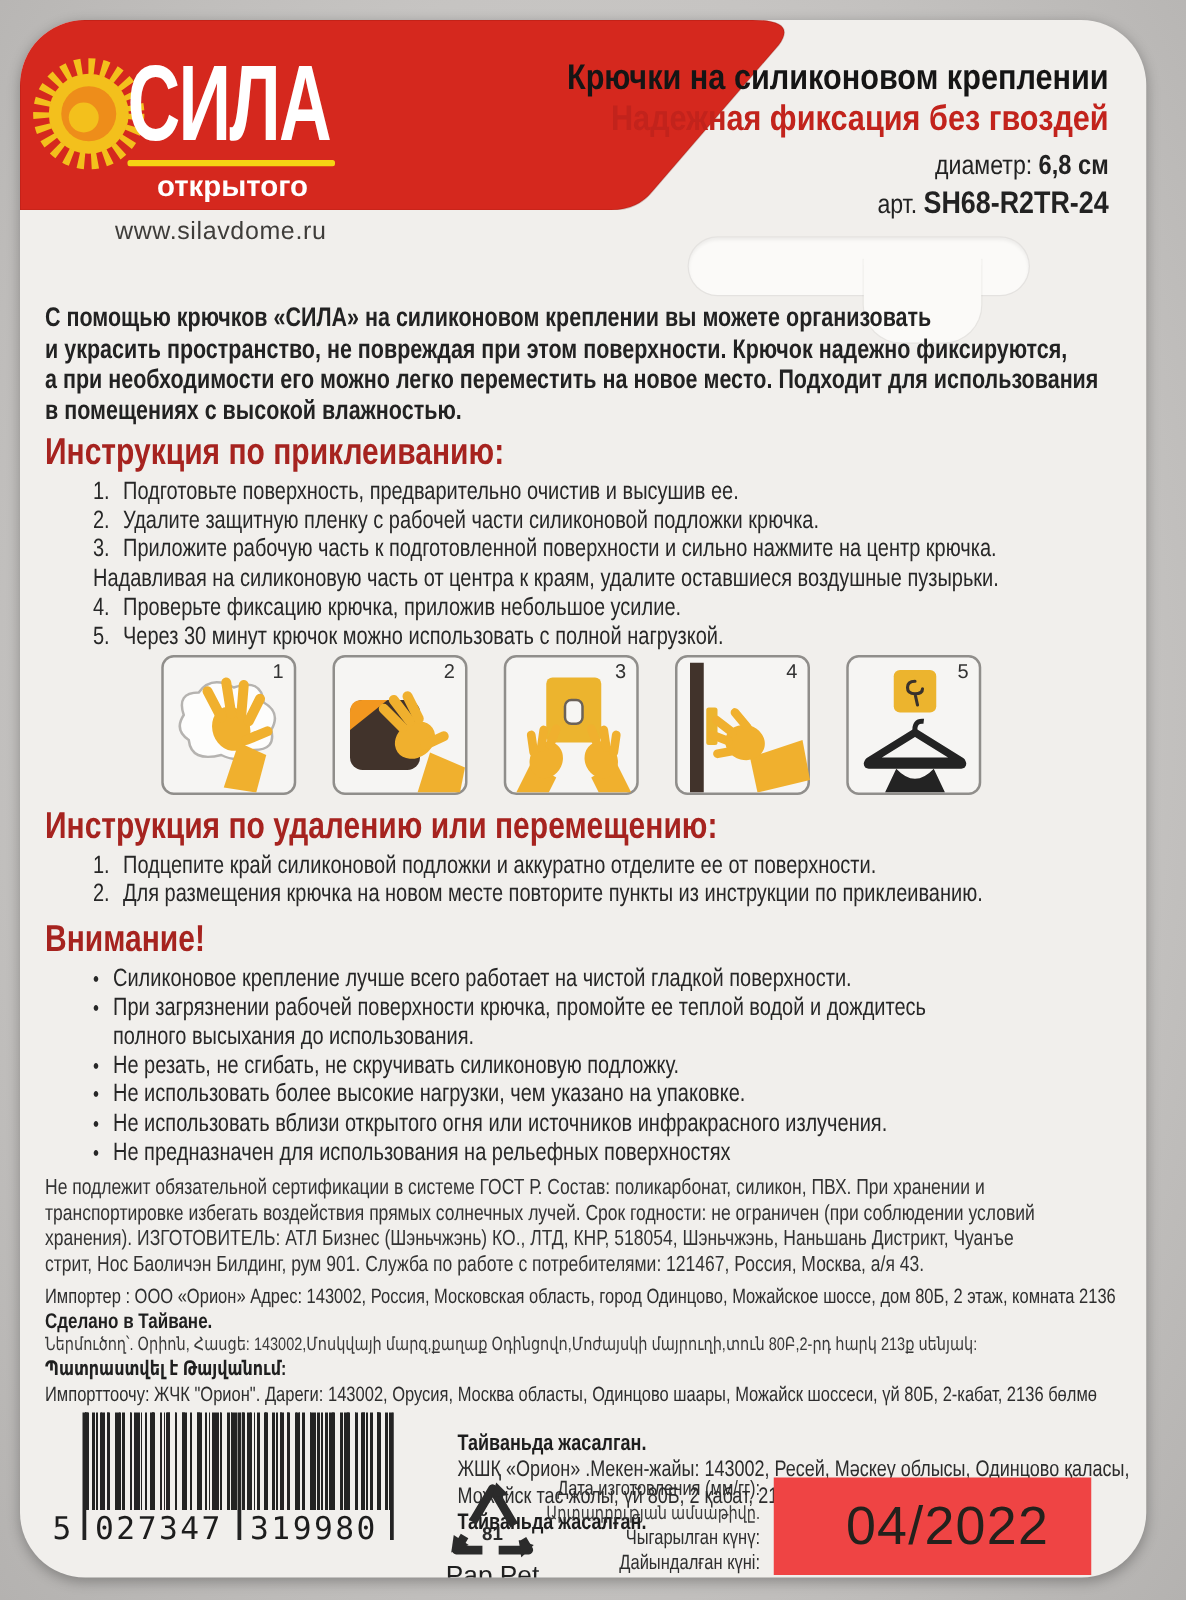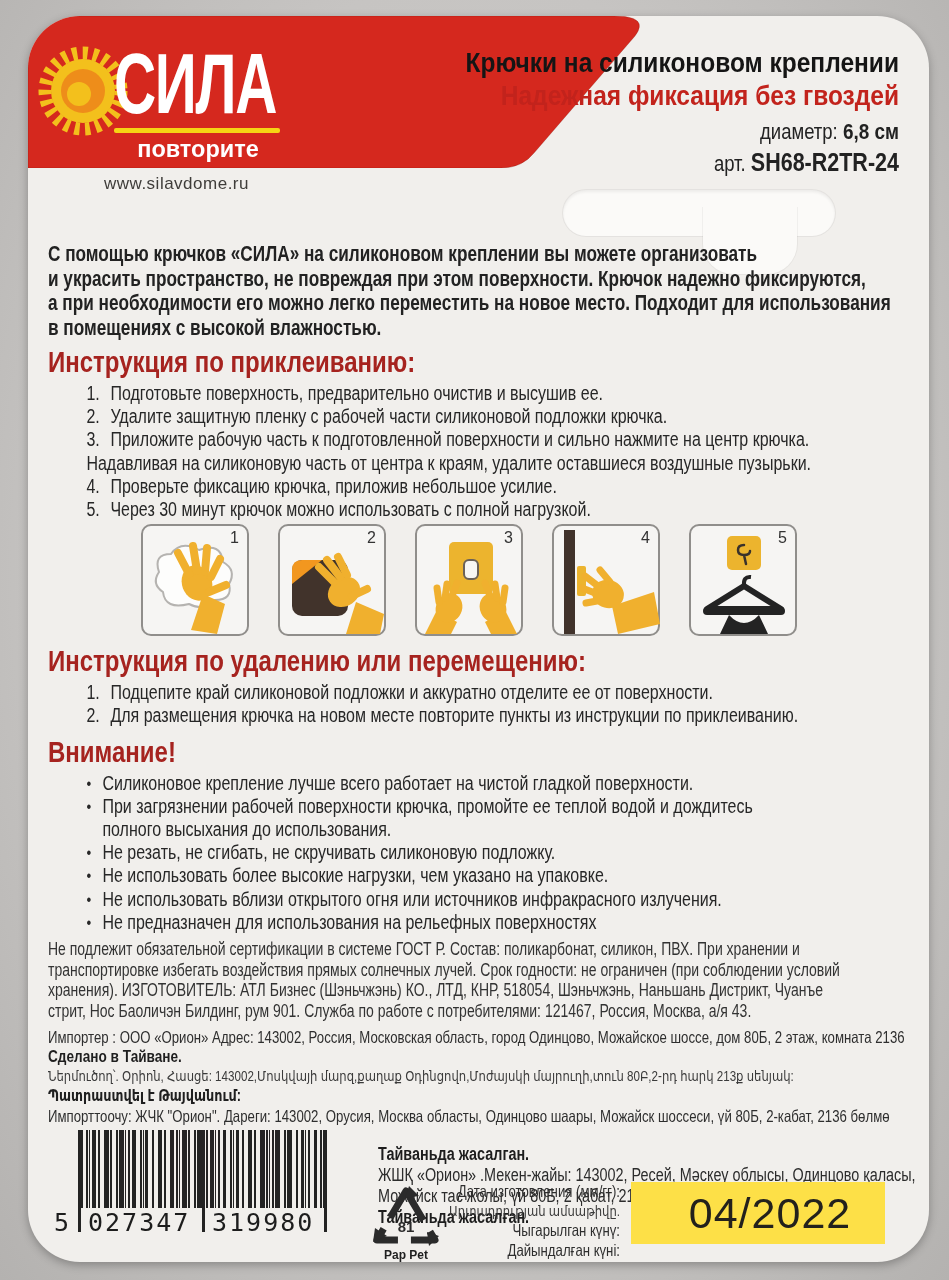--- a/index.html
+++ b/index.html
@@ -3,34 +3,34 @@
 <meta charset="utf-8">
 <style>
   * { margin:0; padding:0; box-sizing:border-box; }
   html,body { width:949px; height:1280px; }
   body {
     font-family:"Liberation Sans","DejaVu Sans",sans-serif;
     background: radial-gradient(ellipse at 50% 45%, #d2d0ce 0%, #c6c4c2 60%, #b4b2b0 100%);
     position:relative; overflow:hidden; color:#2a2a2a;
   }
   .card {
-    position:absolute; left:28px; top:16px; width:901px; height:1246px;
+    position:absolute; left:16px; top:16px; width:901px; height:1246px;
     background:#f1efec; border-radius:52px; overflow:hidden;
     box-shadow:0 3px 10px rgba(0,0,0,.28);
   }
   
   .badge-svg { position:absolute; left:0; top:0; }
   .sun { position:absolute; left:0px; top:20px; }
   .brand {
     position:absolute; left:86px; top:24px; line-height:86px; font-size:86px; font-weight:800;
     color:#fff; letter-spacing:-2px; transform:scaleX(.68); transform-origin:0 0; white-space:nowrap;
   }
   .brand-underline { position:absolute; left:86px; top:112px; width:166px; height:5px; background:#f6d414; border-radius:2px; }
   .tagline { position:absolute; left:88px; top:120px; width:164px; text-align:center; font-size:23.5px; font-weight:700; color:#fff; }
-  .www { position:absolute; left:76px; top:158px; font-size:17px; color:#3f3d3a; letter-spacing:.5px; }
+  .www { position:absolute; left:76px; top:158px; font-size:20px; color:#3f3d3a; letter-spacing:.5px; }
   
   .hdr { position:absolute; right:30px; top:30px; text-align:right; transform:scaleX(.86); transform-origin:100% 0; white-space:nowrap; }
   .hdr-title { font-size:28.5px; font-weight:700; color:#151515; line-height:33px; }
   .hdr-sub   { font-size:28.5px; font-weight:700; color:#c2231c; line-height:33px; }
   .hdr-dia   { font-size:21.5px; color:#222; line-height:30px; margin-top:5px; }
   .hdr-dia b { font-size:22px; }
   .hdr-art   { font-size:21.5px; color:#222; line-height:30px; }
   .hdr-art b { font-size:25px; }
   
   .slot { position:absolute; left:535px; top:174px; width:272px; height:46px; border-radius:23px;
@@ -73,45 +73,45 @@
       repeating-linear-gradient(90deg,#232323 0 3px,transparent 3px 13px);
   }
   .guard { position:absolute; top:0; width:3px; height:102px; background:#232323; }
   .g1 { left:26px; } .g2 { left:150px; } .g3 { left:272px; }
   .bdigits { position:absolute; top:78px; left:0; height:30px; font-family:"DejaVu Sans Mono",monospace; font-size:25px; letter-spacing:2px; color:#1d1d1d; }
   .bd1 { position:absolute; left:0; background:#f1efec; padding:0 2px; }
   .bd2 { position:absolute; left:34px; background:#f1efec; padding:0 2px; }
   .bd3 { position:absolute; left:158px; background:#f1efec; padding:0 2px; }
   .recycle { position:absolute; left:320px; top:46px; width:76px; text-align:center; }
   .recycle .code { font-size:15px; fill:#2b2b2b; font-weight:700; }
-  .recycle .mat { font-size:12px; font-weight:700; color:#1f1f1f; margin-top:-2px; }
+  .recycle .mat { font-size:21px; font-weight:400; color:#1f1f1f; margin-top:-2px; }
   .dates { position:absolute; right:295px; top:44px; width:240px; text-align:right;
            transform:scaleX(.8); transform-origin:100% 0; font-size:16.5px; line-height:19.5px; color:#2e2e2e; white-space:nowrap; }
   .dates .am { font-size:14.5px; color:#3a3a3a; }
-  .datebox { position:absolute; left:583px; top:44px; width:254px; height:62px; background:#fde047;
+  .datebox { position:absolute; left:583px; top:44px; width:254px; height:78px; background:#ef4444;
              display:flex; align-items:center; justify-content:center; font-size:43px; color:#23211c; letter-spacing:1px;padding-left:24px; }
 </style>
 </head>
 <body>
 
 <div class="card">
 
   <svg class="badge-svg" width="630" height="152" viewBox="0 0 630 152">
     <path d="M0 152 L0 50 Q0 0 50 0 L586 0 Q622 0 607 20 L506 137 Q494 152 473 152 Z" fill="#d5281e"></path>
     <path d="M0 152 L0 50 Q0 0 50 0 L586 0 Q622 0 607 20 L506 137 Q494 152 473 152 Z" fill="none" stroke="rgba(120,10,5,.25)" stroke-width="1"></path>
   </svg>
   <svg class="sun" width="110" height="110" viewBox="0 0 110 110">
     <circle cx="55" cy="55" r="38" fill="none" stroke="#f3c01c" stroke-width="13" stroke-dasharray="5 5.5"></circle>
     <circle cx="55" cy="55" r="32" fill="#f3c01c"></circle>
     <circle cx="55" cy="55" r="22" fill="#ee8d1a"></circle>
     <circle cx="51" cy="58" r="12" fill="#f3c01c"></circle>
   </svg>
   <div class="brand">СИЛА</div>
   <div class="brand-underline"></div>
-  <div class="tagline">повторите</div>
+  <div class="tagline">открытого</div>
   <div class="www">www.silavdome.ru</div>
 
   <div class="hdr">
     <div class="hdr-title">Крючки на силиконовом креплении</div>
     <div class="hdr-sub">Надежная фиксация без гвоздей</div>
     <div class="hdr-dia"><span>диаметр:</span> <b>6,8 см</b></div>
     <div class="hdr-art"><span>арт.</span> <b>SH68-R2TR-24</b></div>
   </div>
 
   <div class="slot">

